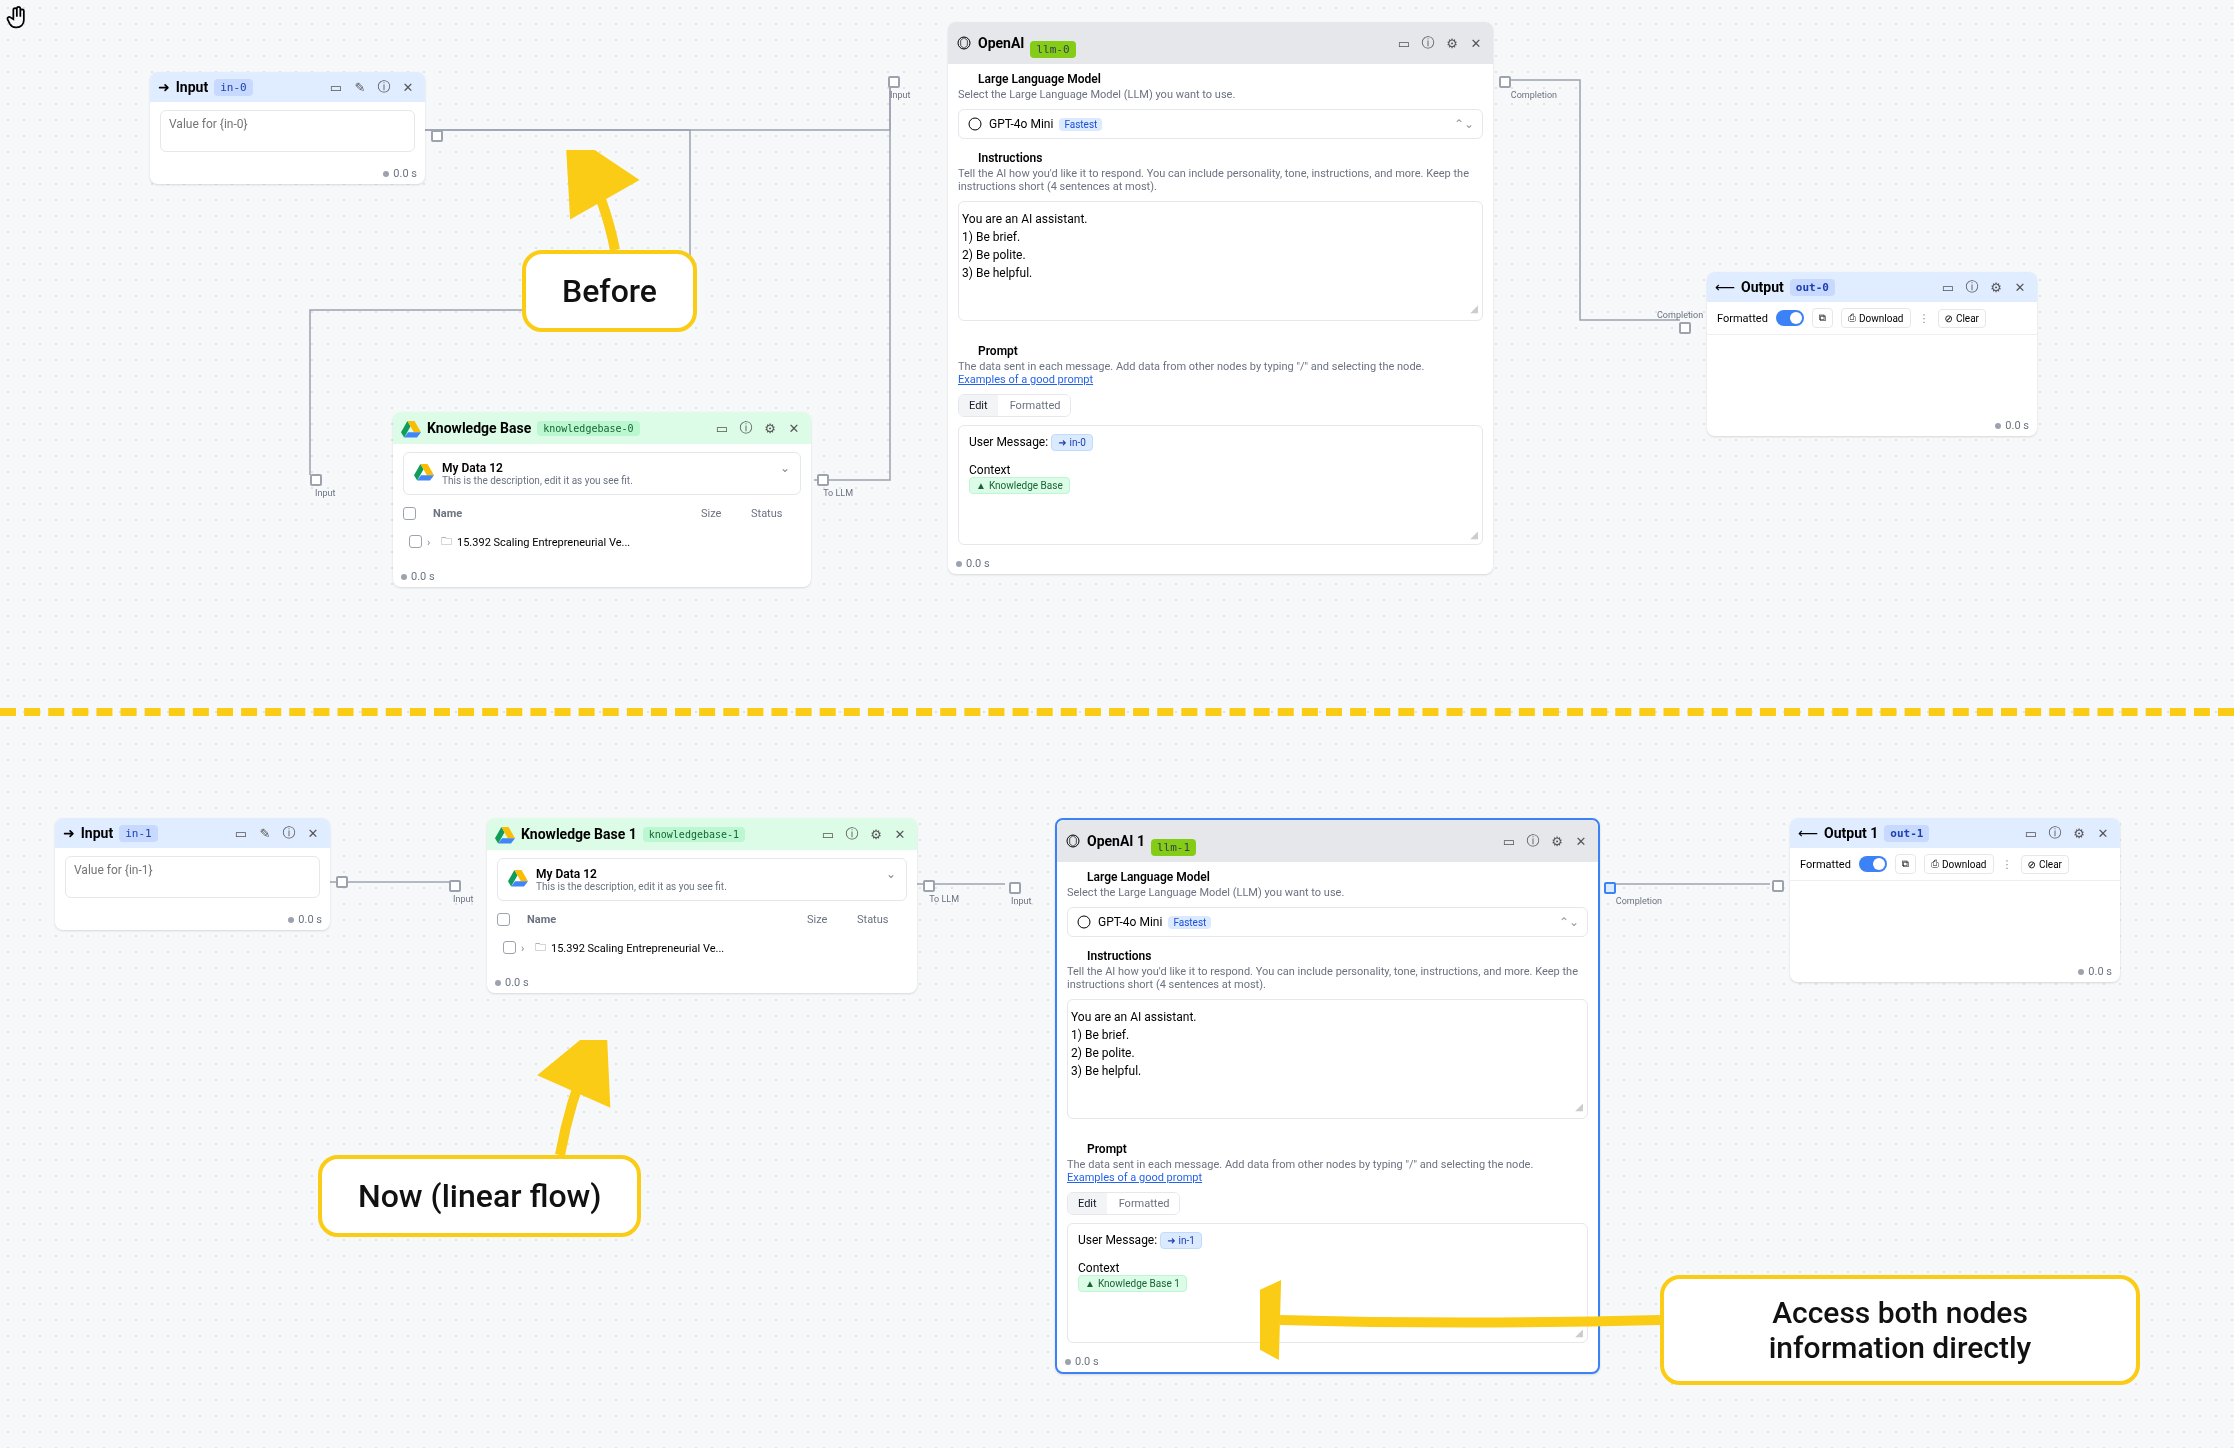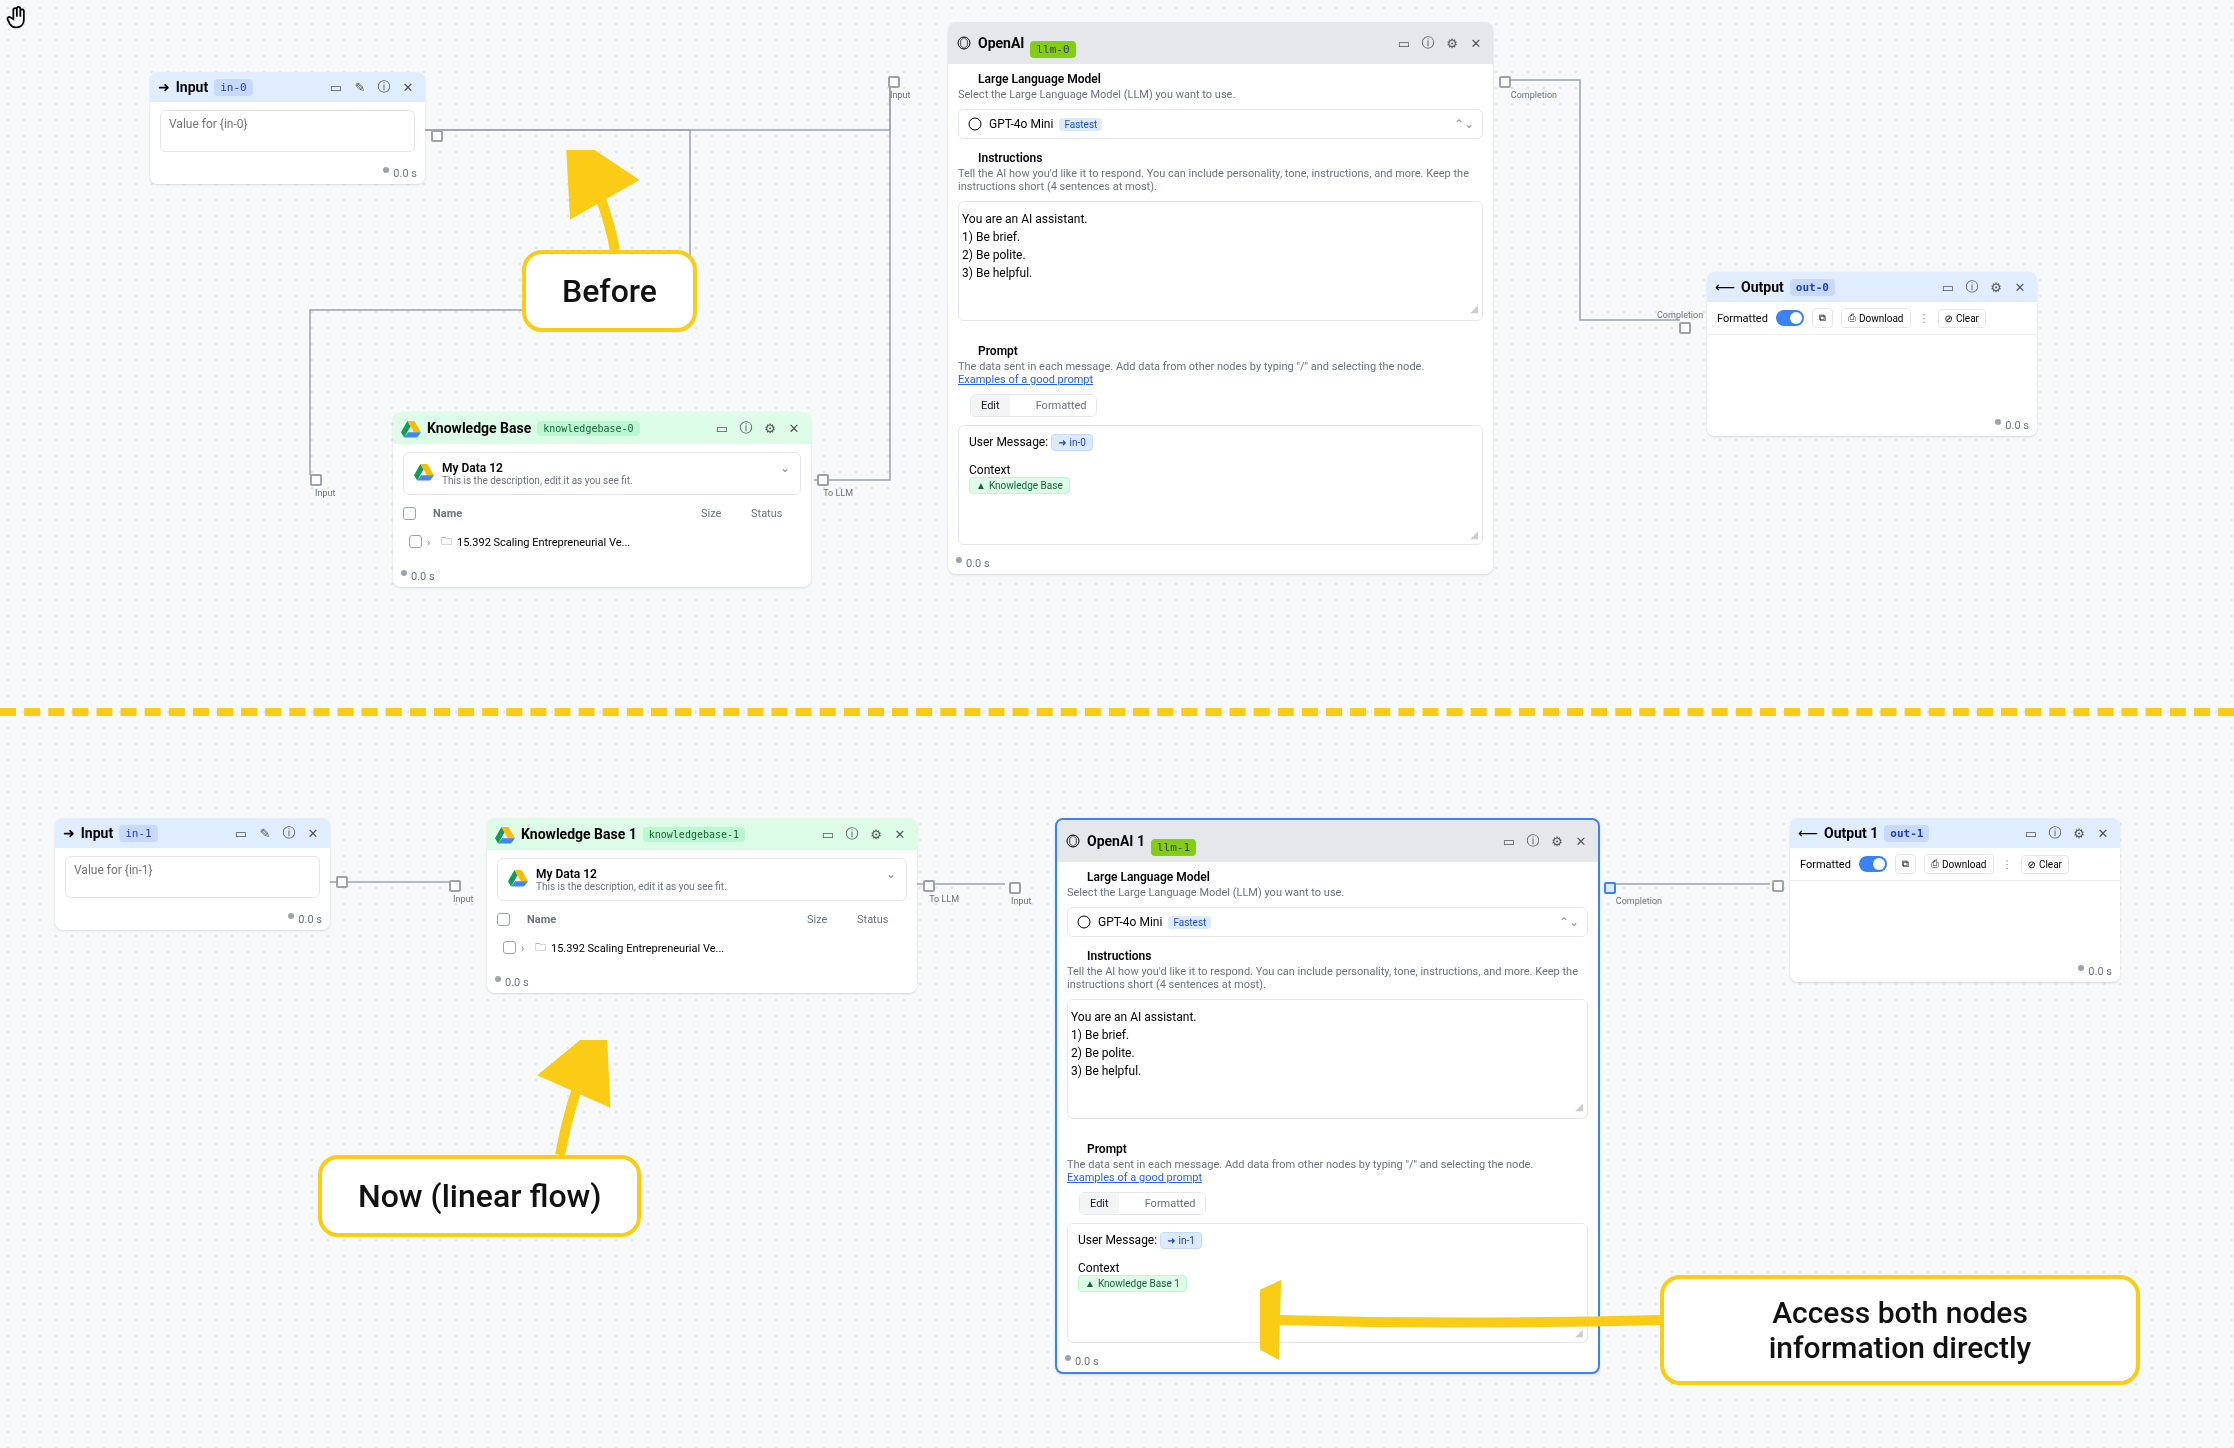--- a/index.html
+++ b/index.html
@@ -46,21 +46,21 @@
   align-items: center;
   justify-content: center;
   color: #555;
   cursor: pointer;
   font-size: 13px;
 }
 .node-body { padding: 8px 10px; }
 .node-footer {
   padding: 4px 8px;
   display: flex;
-  align-items: flex-start;
+  align-items: center;
   gap: 4px;
   font-size: 11px;
   color: #6b7280;
 }
 .footer-dot { width: 6px; height: 6px; border-radius: 50%; background: #9ca3af; }
 
 
 .input-node .node-header { background: #e0ecff; }
 .input-node .badge { background: #c7d9ff; color: #1e40af; }
 .input-node textarea {
@@ -156,26 +156,26 @@
 }
 .resize-handle {
   position: absolute;
   right: 4px; bottom: 4px;
   color: #ccc;
   font-size: 10px;
 }
 .prompt-link { color: #2563eb; text-decoration: underline; font-size: 11px; cursor: pointer; }
 .edit-tabs {
   display: flex;
-  gap: 16px;
+  gap: 2px;
   border: 1px solid #e5e7eb;
   border-radius: 6px;
   overflow: hidden;
   width: fit-content;
-  margin: 8px 12px;
+  margin: 8px 0;
 }
 .edit-tabs .tab {
   padding: 4px 10px;
   font-size: 11px;
   background: #fff;
   color: #6b7280;
 }
 .edit-tabs .tab.active {
   background: #f3f4f6;
   color: #111827;

